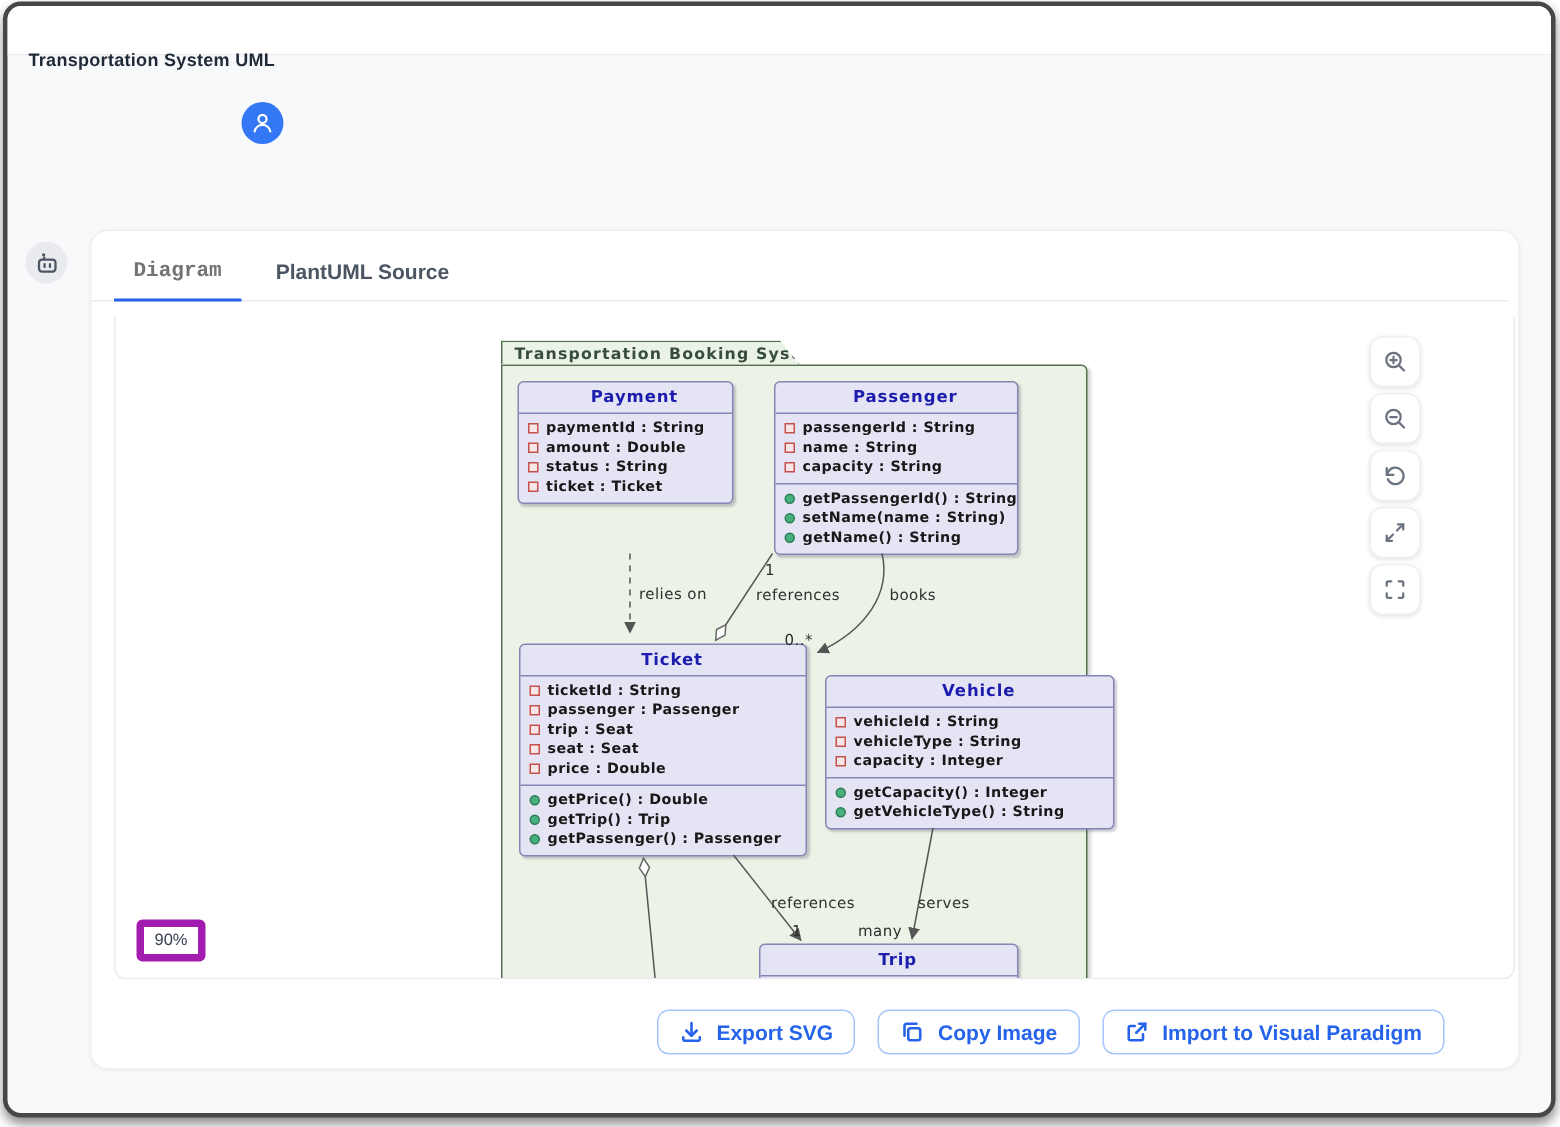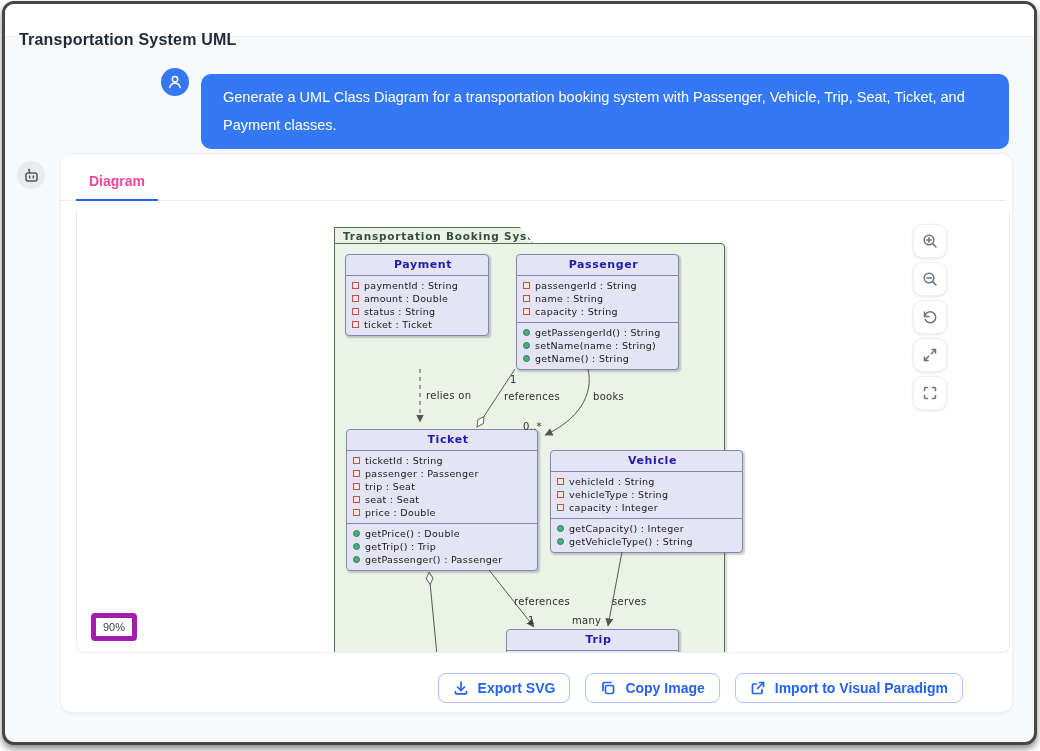--- a/index.html
+++ b/index.html
@@ -1,35 +1,35 @@
 <!DOCTYPE html>
 <html><head>
 <meta charset="utf-8">
 <style>
   html,body{width:1040px;height:751px;margin:0;overflow:hidden;background:#ffffff;font-family:"Liberation Sans","DejaVu Sans",sans-serif;}
   .frame{position:absolute;left:2px;top:1px;width:1029px;height:738px;border:3px solid #474747;border-radius:12px;background:#f8f9fa;overflow:hidden;box-shadow:0 4px 7px rgba(0,0,0,.45);}
   .app-header{height:32px;background:#fff;border-bottom:1px solid #eceef0;display:flex;align-items:center;padding-left:14px;}
-  .app-title{font-size:16px;font-weight:700;color:#1f2937;letter-spacing:.2px;margin-top:40px;}
+  .app-title{font-size:12px;font-weight:700;color:#1f2937;letter-spacing:.2px;margin-top:40px;}
   .chat{position:relative;width:100%;height:calc(100% - 33px);}
   .avatar{position:absolute;width:28px;height:28px;border-radius:50%;display:flex;align-items:center;justify-content:center;}
   .user-avatar{left:156px;top:31px;background:#3478f6;}
   .bot-avatar{left:12px;top:124px;background:#e9ebee;}
   .bubble{position:absolute;left:196px;top:37px;width:764px;background:#3478f6;color:#fff;border-radius:10px;padding:9px 22px 10px 22px;font-size:14.5px;line-height:28px;}
   .card{position:absolute;left:55px;top:116px;width:951px;height:558px;background:#fff;border:1px solid #eef0f2;border-radius:12px;box-shadow:0 1px 3px rgba(0,0,0,.05);}
   .tabbar{display:flex;gap:10px;padding:17px 7px 0 15px;border-bottom:1px solid #e9ecef;margin:0 6px 0 0;}
   .tab{padding:2px 13px 10px 13px;font-size:14px;font-weight:600;color:#4b5563;cursor:pointer;margin-bottom:-1px;}
-  .tab.active{color:#ec4899;border-bottom:2px solid #2563eb;}
+  .tab.active{color:#737373;border-bottom:2px solid #2563eb;font-family:Liberation Mono, monospace;}
   .canvas{position:absolute;left:15px;top:57px;width:932px;height:441px;background:#fff;border:1px solid #e9ecef;border-top:none;border-radius:0 0 8px 8px;overflow:hidden;}
   
   .pkg-tab{position:absolute;left:257px;top:16px;width:199px;height:16px;background:#ebf3e6;border:1.5px solid #52704e;border-bottom:none;clip-path:polygon(0 0,calc(100% - 13px) 0,100% 100%,0 100%);font-size:10.5px;font-weight:700;letter-spacing:.8px;color:#374d3b;padding:2px 0 0 8px;box-sizing:border-box;z-index:2;font-family:"DejaVu Sans",sans-serif;white-space:nowrap;}
   .pkg-body{position:absolute;left:257px;top:31.5px;width:391px;height:500px;background:#ebf3e6;border:1.5px solid #52704e;border-radius:0 4px 4px 4px;box-shadow:2px 2px 2px rgba(100,110,100,.25);box-sizing:border-box;z-index:1;}
   .uml-class{position:absolute;background:#e4e4f4;border:1px solid #8585b5;border-radius:4px;box-shadow:1.5px 1.5px 1.5px rgba(90,90,110,.3);z-index:3;font-family:"DejaVu Sans",sans-serif;box-sizing:border-box;}
   .cls-title{text-align:center;color:#1c1cae;font-size:11px;font-weight:700;letter-spacing:.6px;padding:3px 4px 4px 16px;}
   .cls-sec{border-top:1px solid #8585b5;padding:3px 5px 4px 6px;}
-  .mem{display:flex;align-items:center;gap:5px;height:13px;font-size:9.5px;font-weight:400;letter-spacing:.3px;color:#181818;white-space:nowrap;}
+  .mem{display:flex;align-items:center;gap:5px;height:13px;font-size:9.5px;font-weight:700;letter-spacing:.3px;color:#181818;white-space:nowrap;}
   .ic-f{width:5px;height:5px;border:1.5px solid #c4504e;background:#f6e6e6;flex:none;}
   .ic-m{width:7px;height:7px;border-radius:50%;background:#46b07e;border:1px solid #2e7d54;box-sizing:border-box;flex:none;}
   .rel-svg{position:absolute;left:0;top:0;z-index:4;pointer-events:none;}
   .rel-svg text{font-family:"DejaVu Sans",sans-serif;font-size:10px;font-weight:500;fill:#2f2f2f;letter-spacing:.3px;}
   
   .zoom-controls{position:absolute;top:13px;right:62px;display:flex;flex-direction:column;gap:4px;z-index:6;}
   .zc-btn{width:32px;height:32px;background:#fff;border:1px solid #eef0f3;border-radius:9px;box-shadow:0 1px 3px rgba(0,0,0,.1);display:flex;align-items:center;justify-content:center;cursor:pointer;}
   .zoom-badge{position:absolute;left:14px;bottom:11px;background:#fff;border:5px solid #a21caf;border-radius:4px;padding:3px 7px;font-size:11px;color:#374151;z-index:6;}
   .card-footer{position:absolute;left:0;right:0;top:519px;display:flex;justify-content:flex-end;gap:15px;padding-right:49px;}
   .ft-btn{display:flex;align-items:center;gap:9px;height:30px;padding:0 14px;background:#fff;border:1px solid #a8c6fb;border-radius:8px;color:#2563eb;font-size:14px;font-weight:600;cursor:pointer;font-family:"Liberation Sans",sans-serif;}
@@ -43,35 +43,35 @@
   </div>
 
   <div class="chat">
 
     <div class="avatar user-avatar">
       <svg width="18" height="18" viewBox="0 0 18 18">
         <circle cx="9" cy="6.3" r="2.7" fill="none" stroke="#fff" stroke-width="1.5"></circle>
         <path d="M3.8 14.6a5.3 5.3 0 0 1 10.4 0" fill="none" stroke="#fff" stroke-width="1.5" stroke-linecap="round"></path>
       </svg>
     </div>
-    <div class="bubble">Generate a UML Class Diagram for a transportation booking system with Passenger, Vehicle, Trip, Seat, Ticket, and Payment classes.</div>
 
     <div class="avatar bot-avatar">
       <svg width="18" height="18" viewBox="0 0 18 18">
         <rect x="4" y="7" width="11" height="8" rx="2" fill="none" stroke="#4b5563" stroke-width="1.5"></rect>
         <line x1="7.7" y1="10" x2="7.7" y2="12" stroke="#4b5563" stroke-width="1.5" stroke-linecap="round"></line>
         <line x1="11.3" y1="10" x2="11.3" y2="12" stroke="#4b5563" stroke-width="1.5" stroke-linecap="round"></line>
         <path d="M7.5 7V5" stroke="#4b5563" stroke-width="1.4"></path>
         <circle cx="7.1" cy="3.9" r="1.1" fill="#4b5563"></circle>
       </svg>
     </div>
 
     <div class="card">
       <div class="tabbar">
         <div class="tab active">Diagram</div>
+        <div class="tab">PlantUML Source</div>
       </div>
 
       <div class="canvas">
 
         <div class="pkg-tab">Transportation Booking System</div>
         <div class="pkg-body"></div>
 
         <div class="uml-class" style="left:268px;top:43px;width:144px;">
           <div class="cls-title">Payment</div>
           <div class="cls-sec">

